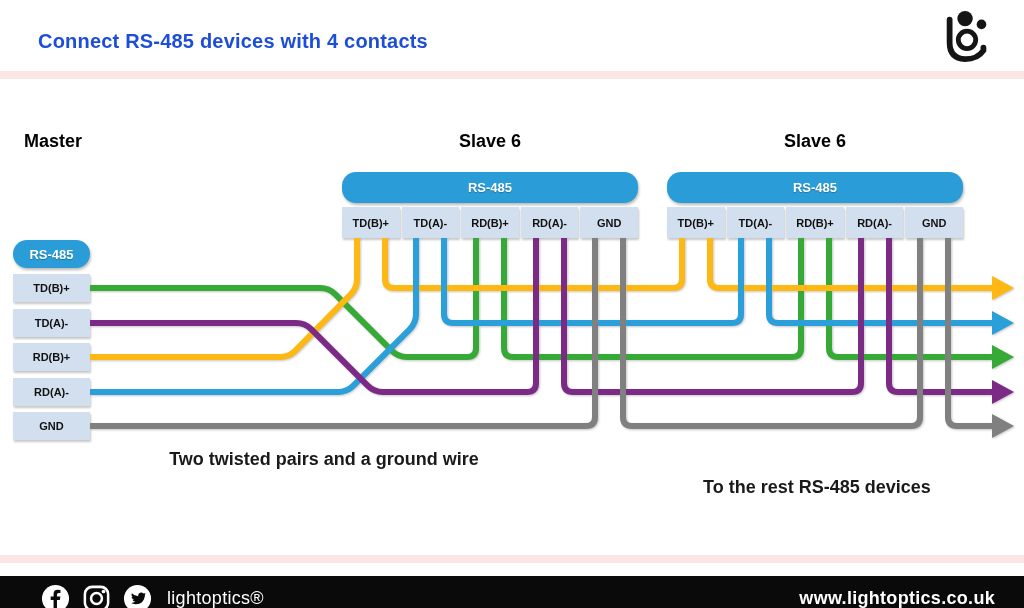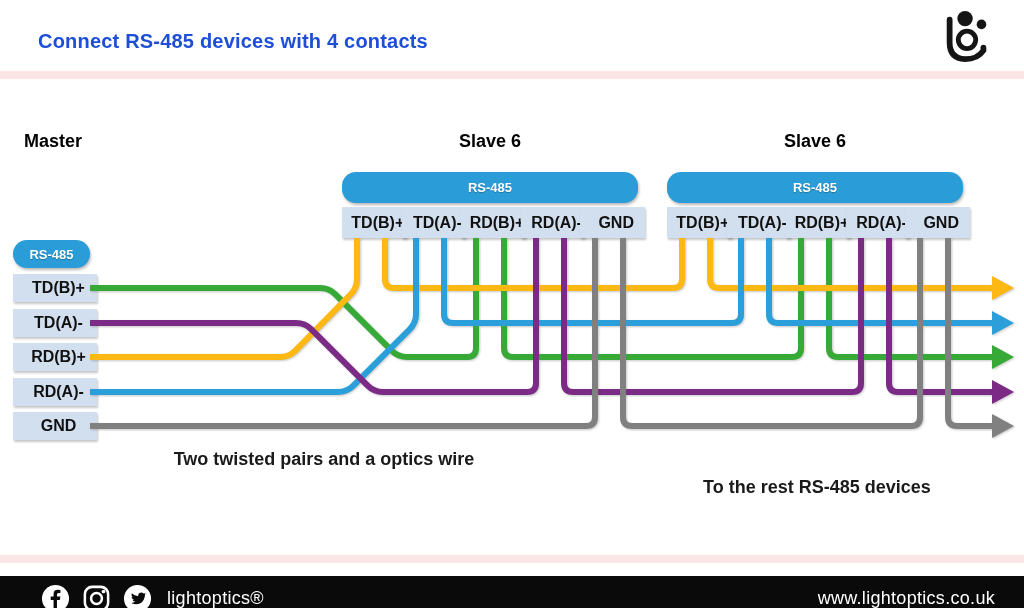--- a/index.html
+++ b/index.html
@@ -10,31 +10,31 @@
   .logo{position:absolute;right:28px;top:8px;display:flex;align-items:center;}
   .logo-text{font-size:33px;color:#151515;letter-spacing:-0.5px;margin-left:2px;}
   .logo-text .lt{font-weight:300;}
   .logo-text .bd{font-weight:700;}
   .pink-band{position:absolute;left:0;width:1024px;height:8px;}
   
   .dev-label{position:absolute;transform:translateX(-50%);font-size:18px;font-weight:bold;color:#000000;white-space:nowrap;}
   .conn-head{position:absolute;background:#2a9dd8;color:#ffffff;font-weight:bold;font-size:13px;
              display:flex;align-items:center;justify-content:center;box-shadow:1px 2px 3px rgba(0,0,0,.28);
              text-shadow:0 1px 1px rgba(0,0,0,.25);border-radius:14px;}
-  .pin-cell{position:absolute;background:#d2dfef;color:#111;font-weight:bold;font-size:16px;
-            display:flex;align-items:center;justify-content:center;box-shadow:1px 2px 2px rgba(0,0,0,.22);white-space:nowrap;padding-left:7px;}
+  .pin-cell{position:absolute;background:#d2dfef;color:#111;font-weight:bold;font-size:11px;
+            display:flex;align-items:center;justify-content:center;box-shadow:1px 2px 2px rgba(0,0,0,.22);white-space:nowrap;}
   .caption{position:absolute;transform:translateX(-50%);font-size:18px;font-weight:bold;color:#1a1a1a;white-space:nowrap;}
   #wires{position:absolute;left:0;top:0;z-index:1;}
   .connector,.dev-label,.caption{z-index:2;}
   
   .footer{position:absolute;left:0;top:564px;width:1024px;height:44px;background:#0a0a0a;
           display:flex;align-items:center;margin-top:12px;}
   .social{display:flex;align-items:center;gap:10px;margin-left:40px;}
   .footer-brand{color:#ffffff;font-size:18px;font-weight:300;margin-left:14px;letter-spacing:.3px;}
-  .footer-url{color:#ffffff;font-size:18px;font-weight:400;margin-left:auto;margin-right:29px;letter-spacing:.3px;}
+  .footer-url{color:#ffffff;font-size:18px;font-weight:700;margin-left:auto;margin-right:29px;letter-spacing:.3px;}
 </style>
 </head>
 <body>
 
 <div id="page">
 
   <div class="hdr-title" style="color: #1d4ed8;">Connect RS-485 devices with 4 contacts</div>
 
   <div class="logo">
     <svg width="58" height="56" viewBox="0 0 60 58">
@@ -88,21 +88,21 @@
       <div class="pin-cell" style="left: 401.6px; top: 207px; width: 57.6px; height: 31px; background: rgb(210, 223, 239);">TD(A)-</div>
       <div class="pin-cell" style="left: 461.2px; top: 207px; width: 57.6px; height: 31px; background: rgb(210, 223, 239);">RD(B)+</div>
       <div class="pin-cell" style="left: 520.8px; top: 207px; width: 57.6px; height: 31px; background: rgb(210, 223, 239);">RD(A)-</div>
       <div class="pin-cell" style="left: 580.4px; top: 207px; width: 57.6px; height: 31px; background: rgb(210, 223, 239);">GND</div>
       <div class="conn-head" style="left: 667px; top: 172px; width: 296px; height: 31px; background: rgb(42, 157, 216);">RS-485</div>
       <div class="pin-cell" style="left: 667px; top: 207px; width: 57.6px; height: 31px; background: rgb(210, 223, 239);">TD(B)+</div>
       <div class="pin-cell" style="left: 726.6px; top: 207px; width: 57.6px; height: 31px; background: rgb(210, 223, 239);">TD(A)-</div>
       <div class="pin-cell" style="left: 786.2px; top: 207px; width: 57.6px; height: 31px; background: rgb(210, 223, 239);">RD(B)+</div>
       <div class="pin-cell" style="left: 845.8px; top: 207px; width: 57.6px; height: 31px; background: rgb(210, 223, 239);">RD(A)-</div>
       <div class="pin-cell" style="left: 905.4px; top: 207px; width: 57.6px; height: 31px; background: rgb(210, 223, 239);">GND</div>
-      <div class="caption" style="left: 324px; top: 449px;">Two twisted pairs and a optics wire</div>
+      <div class="caption" style="left: 324px; top: 449px;">Two twisted pairs and a ground wire</div>
       <div class="caption" style="left: 817px; top: 449px; margin-top: 28px;">To the rest RS-485 devices</div>
     </div>
 
   <div class="footer" style="background: rgb(10, 10, 10);">
     <div class="social">
       <svg width="31" height="31" viewBox="0 0 32 32">
         <circle cx="16" cy="16" r="14" fill="#ffffff"></circle>
         <path d="M 17.5 26 V 17.5 H 20.5 L 21 14 H 17.5 V 11.8 Q 17.5 10.2 19.2 10.2 H 21.1 V 7.1 Q 19.8 6.9 18.4 6.9 Q 14 6.9 14 11.3 V 14 H 11 V 17.5 H 14 V 26 Z" fill="#0a0a0a"></path>
       </svg>
       <svg width="31" height="31" viewBox="0 0 32 32">

